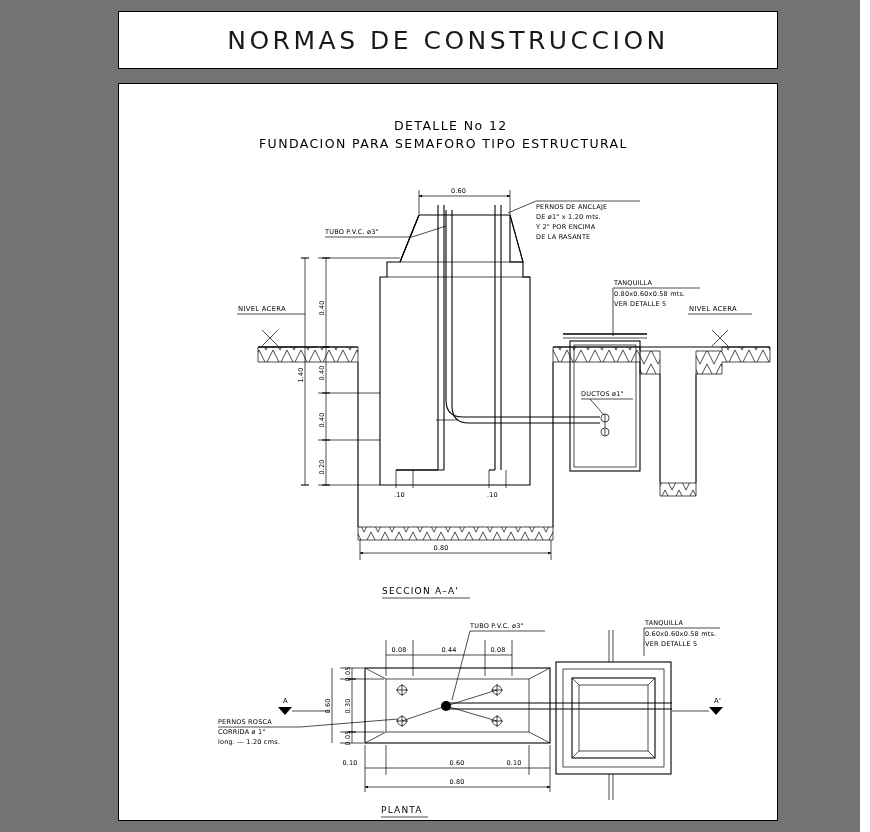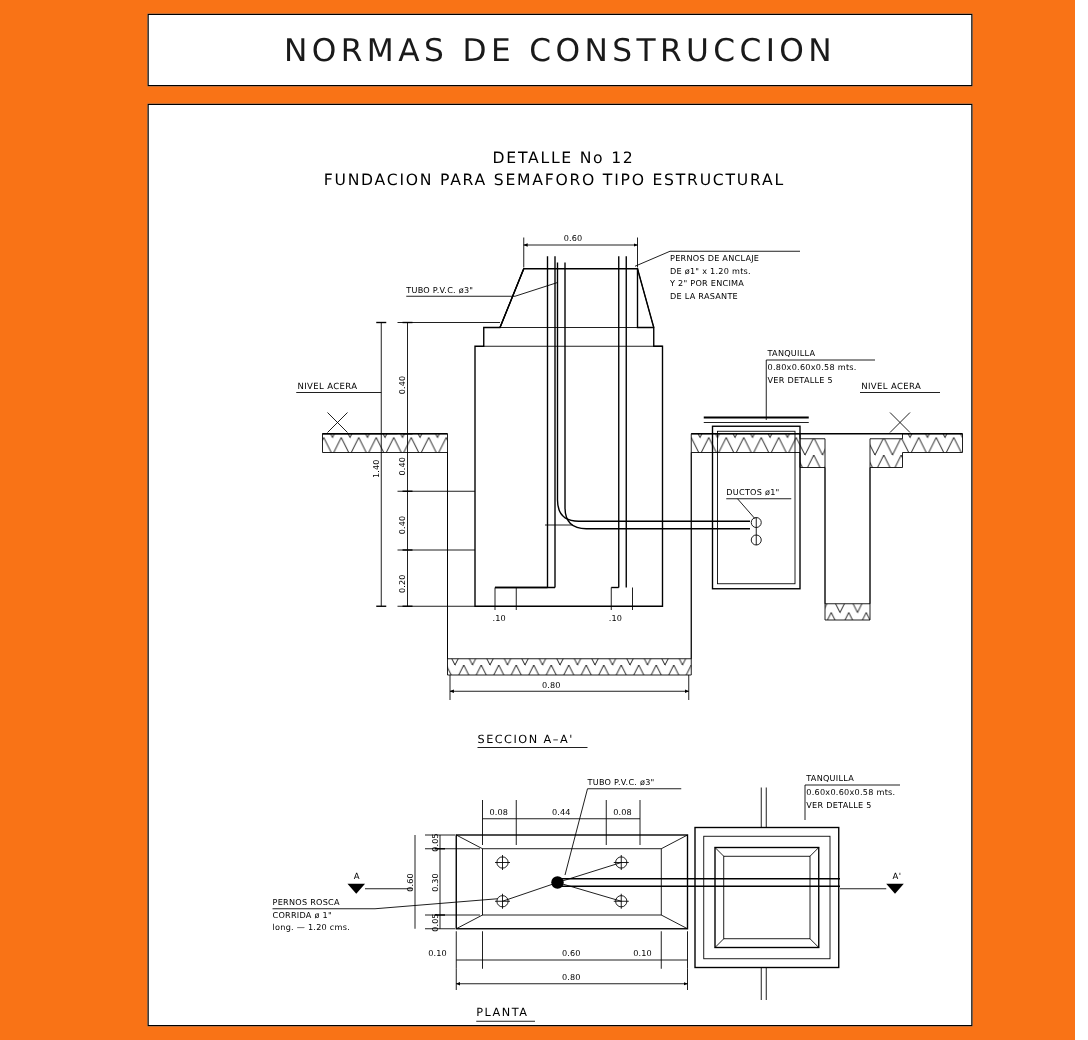--- a/index.html
+++ b/index.html
@@ -1,17 +1,17 @@
 <!DOCTYPE html>
 <html><head>
 <meta charset="utf-8">
 <style>
   html,body{margin:0;padding:0;background:#ffffff;}
   body{width:870px;height:832px;font-family:"Liberation Sans",sans-serif;color:#000;}
-  #sheet{position:relative;width:860px;height:832px;background:#f97316;}
+  #sheet{position:relative;width:860px;height:832px;background:#737373;}
   .frame{position:absolute;border:1.5px solid #000;background:#fff;box-sizing:border-box;}
   #title-frame{left:118px;top:11px;width:660px;height:58px;}
   #body-frame{left:118px;top:83px;width:660px;height:738px;}
   #title-text{position:absolute;left:118px;top:11px;width:660px;height:58px;
     display:flex;align-items:center;justify-content:center;
     font-size:25px;letter-spacing:3.5px;color:#1a1a1a;font-family:"DejaVu Sans",sans-serif;}
   svg{position:absolute;left:0;top:0;width:870px;height:832px;overflow:visible;}
   text{font-family:"DejaVu Sans",sans-serif;fill:#000;}
   .ttl{font-size:12.5px;letter-spacing:1.4px;}
   .note{font-size:6.5px;letter-spacing:0.2px;}

